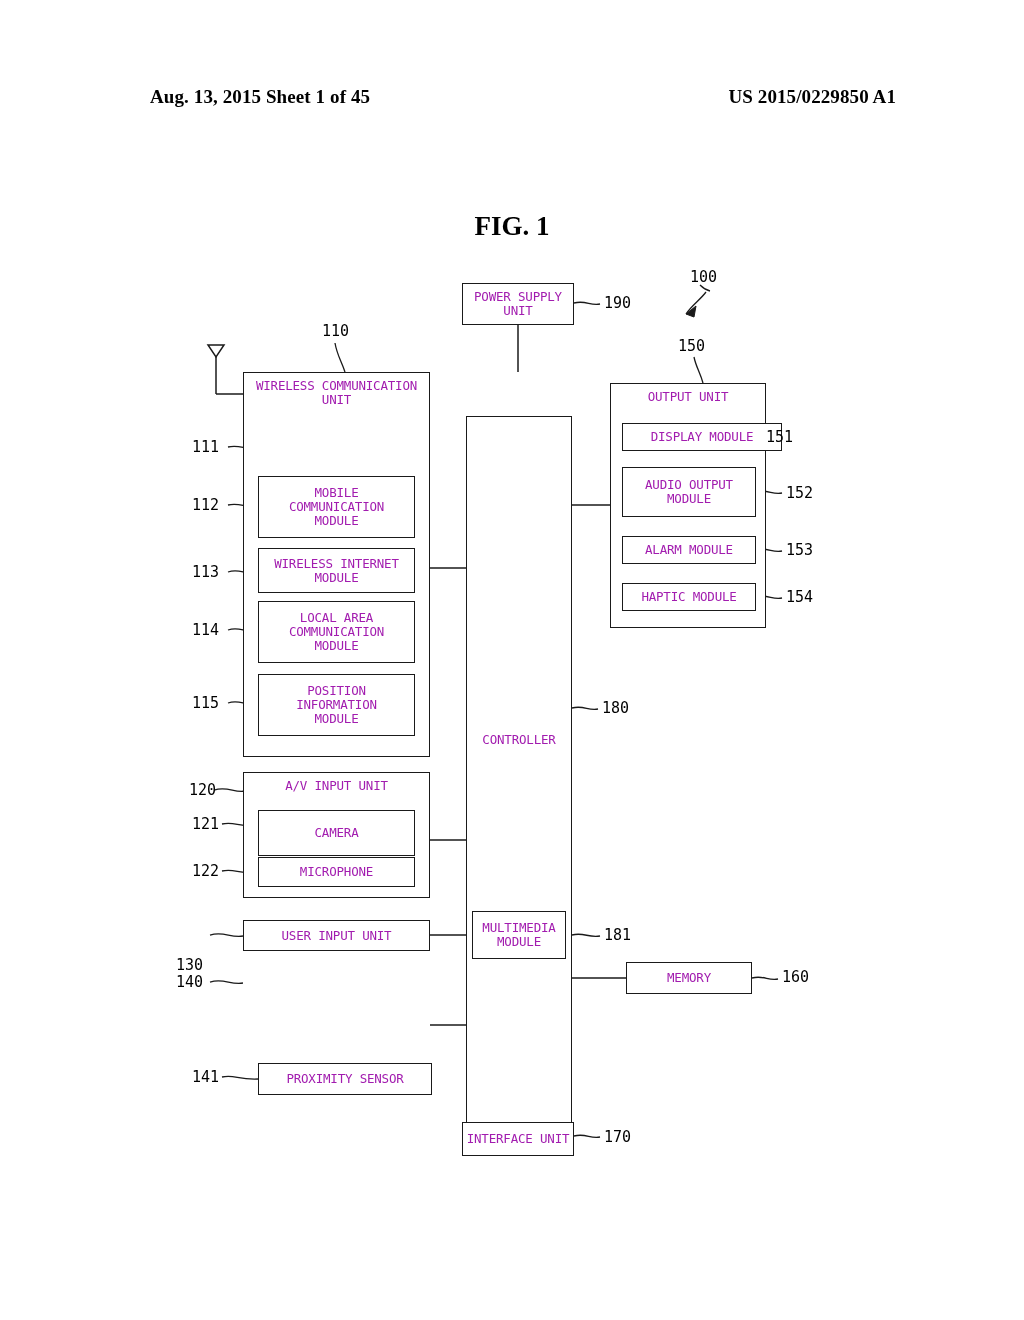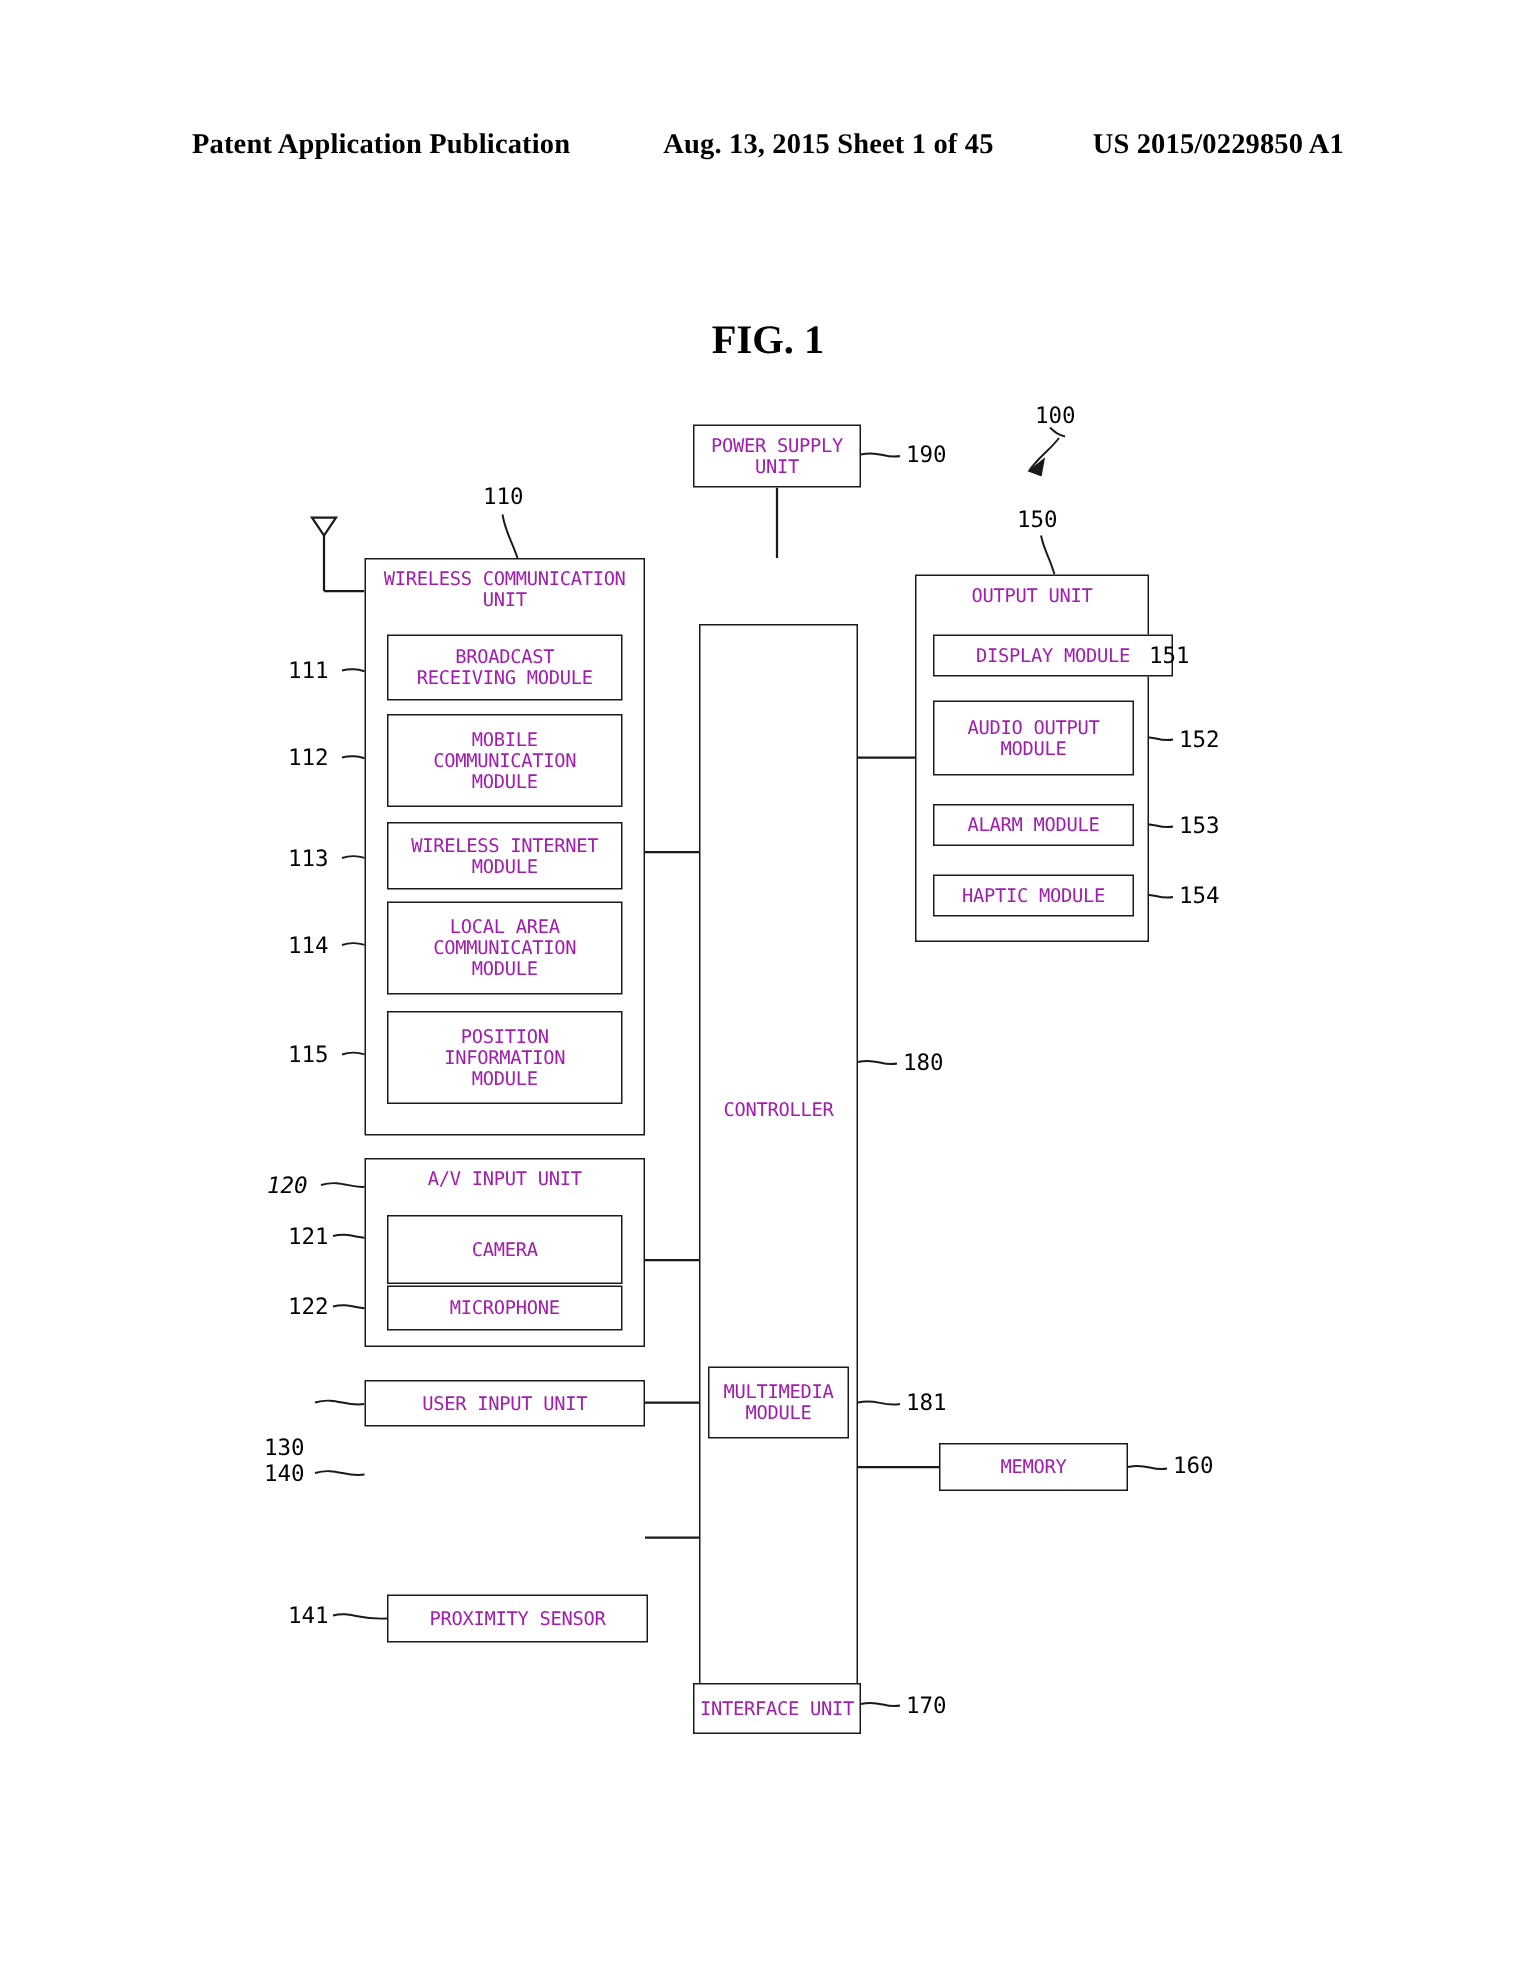--- a/index.html
+++ b/index.html
@@ -108,21 +108,20 @@
     fill: none;
   }
   #wires .thin { stroke-width: 1.3px; }
 </style>
 </head>
 <body>
 
 <div id="page">
 
   <div id="pub-header">
-    <span class="hdr-left">Patent Application Publication</span>
     <span class="hdr-mid">Aug. 13, 2015  Sheet 1 of 45</span>
     <span class="hdr-right">US 2015/0229850 A1</span>
   </div>
 
   <div id="fig-title">FIG. 1</div>
 
   <svg id="wires" viewBox="0 0 1024 1320">
 
     <polygon points="208,345 224,345 216,357" fill="none" stroke="#1a1a1a" stroke-width="1.5"></polygon>
     <line x1="216" y1="357" x2="216" y2="394"></line>
@@ -198,22 +197,20 @@
   <div class="ref" style="left:604px; top:294px;">190</div>
 
   <div class="ref" style="left:690px; top:268px;">100</div>
 
   <div class="box container" style="left:243px; top:372px; width:187px; height:385px;">
     <span class="ctitle" style="white-space:pre-line;">WIRELESS COMMUNICATION
 UNIT</span>
   </div>
   <div class="ref" style="left:322px; top:322px;">110</div>
 
-  <div class="box" style="left:258px; top:423px; width:157px; height:44px; white-space:pre-line;">BROADCAST
-RECEIVING MODULE</div>
   <div class="ref" style="left:192px; top:438px;">111</div>
 
   <div class="box" style="left:258px; top:476px; width:157px; height:62px; white-space:pre-line;">MOBILE
 COMMUNICATION
 MODULE</div>
   <div class="ref" style="left:192px; top:496px;">112</div>
 
   <div class="box" style="left:258px; top:548px; width:157px; height:45px; white-space:pre-line;">WIRELESS INTERNET
 MODULE</div>
   <div class="ref" style="left:192px; top:563px;">113</div>
@@ -224,21 +221,21 @@
   <div class="ref" style="left:192px; top:621px;">114</div>
 
   <div class="box" style="left:258px; top:674px; width:157px; height:62px; white-space:pre-line;">POSITION
 INFORMATION
 MODULE</div>
   <div class="ref" style="left:192px; top:694px;">115</div>
 
   <div class="box container" style="left:243px; top:772px; width:187px; height:126px;">
     <span class="ctitle">A/V INPUT UNIT</span>
   </div>
-  <div class="ref" style="left:178px; top:781px;font-style:italic;">120</div>
+  <div class="ref" style="left:189px; top:781px;">120</div>
 
   <div class="box" style="left:258px; top:810px; width:157px; height:46px;">CAMERA</div>
   <div class="ref" style="left:192px; top:815px;">121</div>
 
   <div class="box" style="left:258px; top:857px; width:157px; height:30px;">MICROPHONE</div>
   <div class="ref" style="left:192px; top:862px;">122</div>
 
   <div class="box" style="left:243px; top:920px; width:187px; height:31px;">USER INPUT UNIT</div>
   <div class="ref" style="left:176px; top:956px;">130</div>
 

